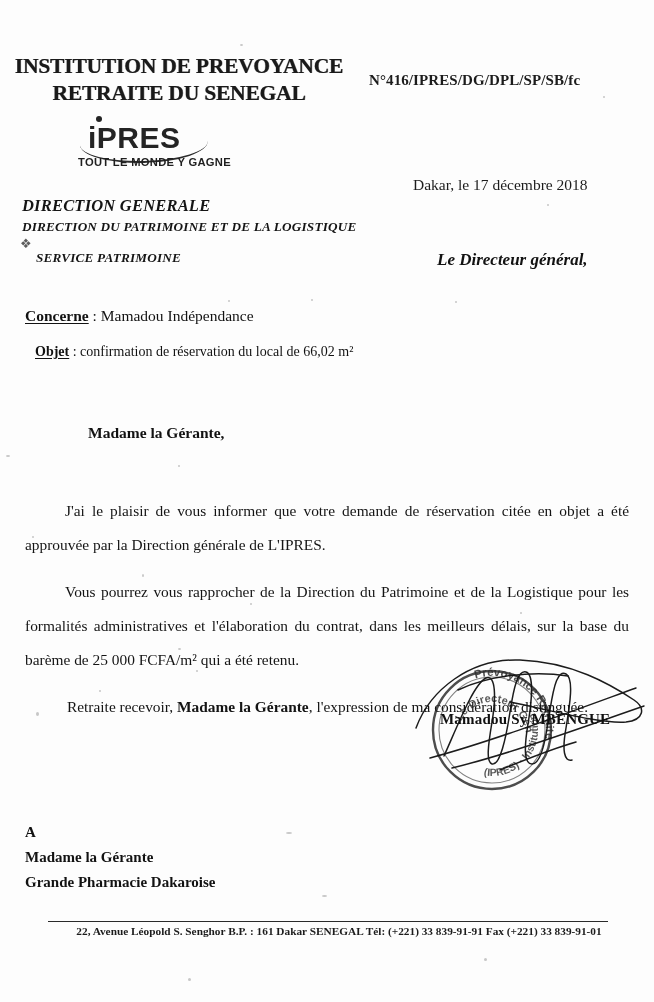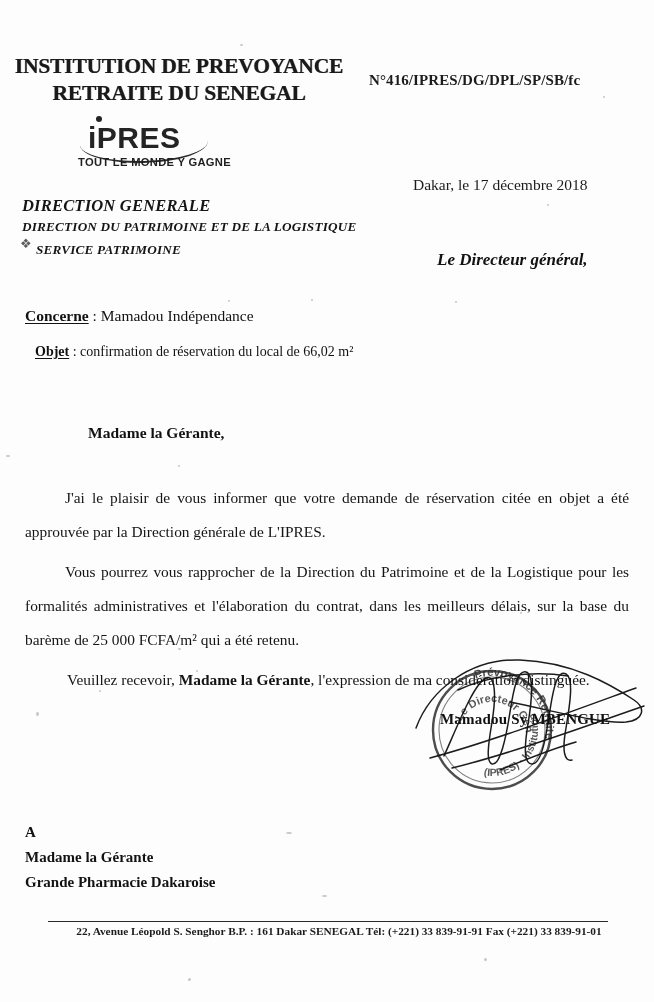--- a/index.html
+++ b/index.html
@@ -126,21 +126,21 @@
   }
   .dir-2 {
     margin-top: 3px;
     font-size: 13.2px;
     font-weight: bold;
     font-style: italic;
     letter-spacing: .2px;
     color: #151515;
   }
   .dir-3 {
-    margin-top: 7px;
+    margin-top: 15px;
     font-size: 13.2px;
     font-weight: bold;
     font-style: italic;
     letter-spacing: .2px;
     color: #151515;
     margin-left: 14px;
   }
   .dir-mark {
     position: absolute;
     left: -2px;
@@ -181,21 +181,21 @@
   .body-text {
     position: absolute;
     left: 25px;
     top: 481px;
     width: 604px;
     font-size: 15.4px;
     line-height: 34px;
     text-align: justify;
     color: #141414;
   }
-  .body-text p { margin: 0 0 6px 0; text-indent: 40px; }
+  .body-text p { margin: 13px 0 6px 0; text-indent: 40px; }
   .body-text p.p3 { text-indent: 42px; }
   .body-text b { font-weight: bold; }
 
   
   .sig-name {
     position: absolute;
     left: 440px;
     top: 711px;
     font-size: 15px;
     font-weight: bold;
@@ -304,21 +304,21 @@
   <div class="objet">
     <span class="lbl">Objet</span>
     <span>: confirmation de réservation du local de 66,02 m²</span>
   </div>
 
   <div class="salutation">Madame la Gérante,</div>
 
   <div class="body-text">
     <p>J'ai le plaisir de vous informer que votre demande de réservation citée en objet a été approuvée par la Direction générale de L'IPRES.</p>
     <p>Vous pourrez vous rapprocher de la Direction du Patrimoine et de la Logistique pour les formalités administratives et l'élaboration du contrat, dans les meilleurs délais, sur la base du barème de 25 000 FCFA/m² qui a été retenu.</p>
-    <p class="p3"><span>Veuillez recevoir, </span><b>Madame la Gérante</b><span>, l'expression de ma considération distinguée.</span></p>
+    <p class="p3"><span>Retraite recevoir, </span><b>Madame la Gérante</b><span>, l'expression de ma considération distinguée.</span></p>
   </div>
 
   <svg class="stamp" viewBox="0 0 136 136">
     <defs>
       <path id="outerArc" d="M 68,68 m -54,0 a 54,54 0 1,1 108,0 a 54,54 0 1,1 -108,0"></path>
       <path id="outerArcBottom" d="M 68,68 m -46,0 a 46,46 0 1,0 92,0 a 46,46 0 1,0 -92,0"></path>
       <path id="innerArc" d="M 68,74 m -34,0 a 34,34 0 1,1 68,0"></path>
     </defs>
     <circle cx="68" cy="68" r="59" fill="none" stroke="#1c1c1c" stroke-width="2.4" opacity=".85"></circle>
     <circle cx="68" cy="68" r="53" fill="none" stroke="#1c1c1c" stroke-width="1.1" opacity=".6"></circle>

